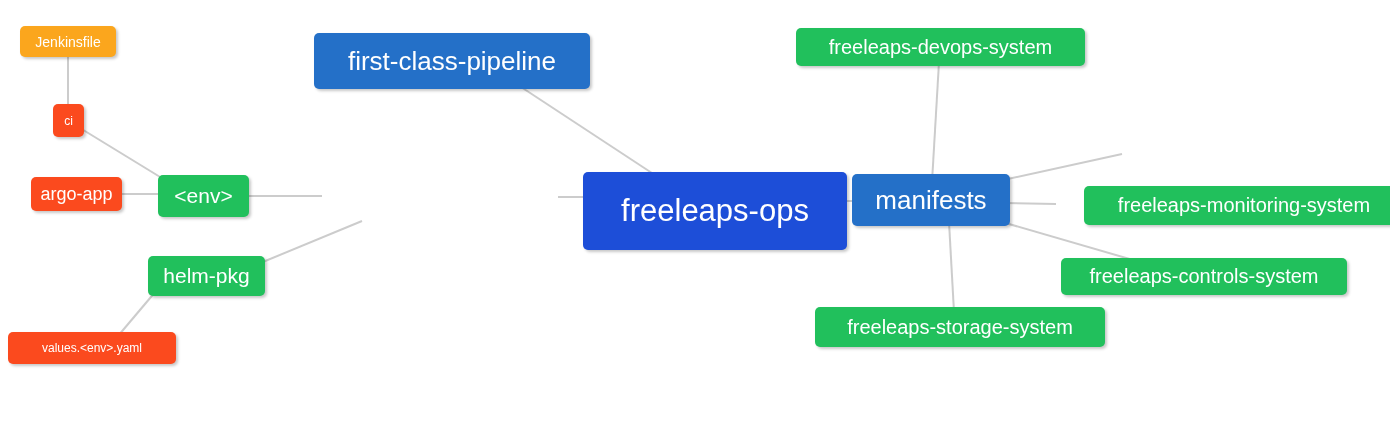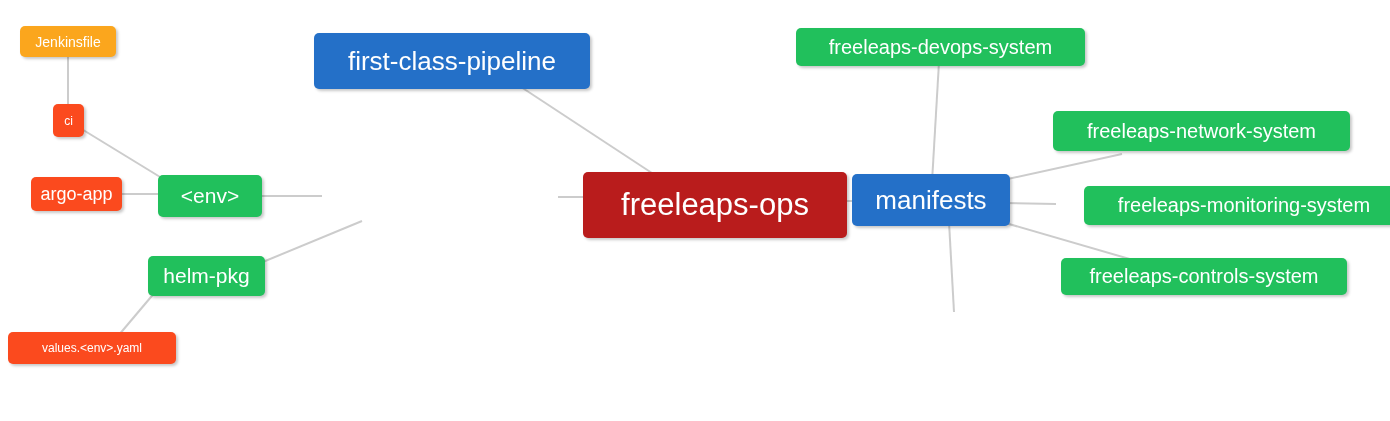--- a/index.html
+++ b/index.html
@@ -66,24 +66,24 @@
     <line x1="939" y1="62" x2="932" y2="182" style="stroke: rgb(204, 204, 204);"></line>
     <line x1="1003" y1="180" x2="1122" y2="154" style="stroke: rgb(204, 204, 204);"></line>
     <line x1="1003" y1="203" x2="1056" y2="204" style="stroke: rgb(204, 204, 204);"></line>
     <line x1="1002" y1="222" x2="1140" y2="262" style="stroke: rgb(204, 204, 204);"></line>
     <line x1="949" y1="222" x2="954" y2="312" style="stroke: rgb(204, 204, 204);"></line>
   </svg>
 
   <div class="node fs-l4" style="left: 20px; top: 26px; width: 96px; height: 31px; background: rgb(251, 166, 29); color: rgb(255, 255, 255);">Jenkinsfile</div>
   <div class="node fs-l3" style="left: 53px; top: 104px; width: 31px; height: 33px; background: rgb(251, 74, 30); color: rgb(255, 255, 255);">ci</div>
   <div class="node fs-l3b" style="left: 31px; top: 177px; width: 91px; height: 34px; background: rgb(251, 74, 30); color: rgb(255, 255, 255);">argo-app</div>
-  <div class="node fs-l2" style="left: 158px; top: 175px; width: 104px; height: 42px; background: rgb(33, 192, 92); color: rgb(255, 255, 255);">&lt;env&gt;</div>
+  <div class="node fs-l2" style="left: 158px; top: 175px; width: 91px; height: 42px; background: rgb(33, 192, 92); color: rgb(255, 255, 255);">&lt;env&gt;</div>
   <div class="node fs-l2" style="left: 148px; top: 256px; width: 117px; height: 40px; background: rgb(33, 192, 92); color: rgb(255, 255, 255);">helm-pkg</div>
   <div class="node fs-l3" style="left: 8px; top: 332px; width: 168px; height: 32px; background: rgb(251, 74, 30); color: rgb(255, 255, 255);">values.&lt;env&gt;.yaml</div>
   <div class="node fs-l1" style="left: 314px; top: 33px; width: 276px; height: 56px; background: rgb(36, 112, 200); color: rgb(255, 255, 255);">first-class-pipeline</div>
-  <div class="node fs-root" style="left: 583px; top: 172px; width: 264px; height: 66px; background: #b91c1c; color: rgb(255, 255, 255);">freeleaps-ops</div>
+  <div class="node fs-root" style="left: 583px; top: 172px; width: 264px; height: 78px; background: #1d4ed8; color: rgb(255, 255, 255);">freeleaps-ops</div>
   <div class="node fs-l1" style="left: 852px; top: 174px; width: 158px; height: 52px; background: rgb(36, 112, 200); color: rgb(255, 255, 255);">manifests</div>
   <div class="node fs-l2s" style="left: 796px; top: 28px; width: 289px; height: 38px; background: rgb(33, 192, 92); color: rgb(255, 255, 255);">freeleaps-devops-system</div>
-  <div class="node fs-l2s" style="left: 1053px; top: 111px; width: 297px; height: 40px; background: rgb(33, 192, 92); color: rgb(255, 255, 255);">freeleaps-network-system</div>
   <div class="node fs-l2s" style="left: 1048px; top: 186px; width: 320px; height: 39px; background: rgb(33, 192, 92); color: rgb(255, 255, 255); margin-left: 36px;">freeleaps-monitoring-system</div>
   <div class="node fs-l2s" style="left: 1061px; top: 258px; width: 286px; height: 37px; background: rgb(33, 192, 92); color: rgb(255, 255, 255);">freeleaps-controls-system</div>
+  <div class="node fs-l2s" style="left: 815px; top: 307px; width: 290px; height: 40px; background: rgb(33, 192, 92); color: rgb(255, 255, 255);">freeleaps-storage-system</div>
 
 </div>
 
 </body></html>

